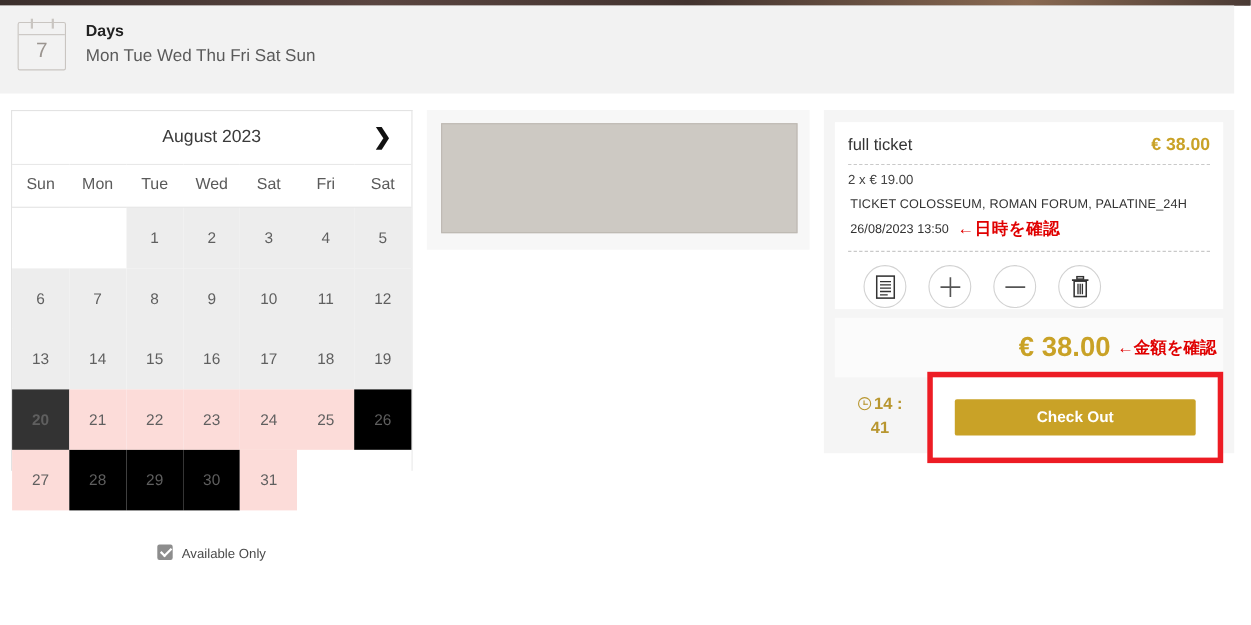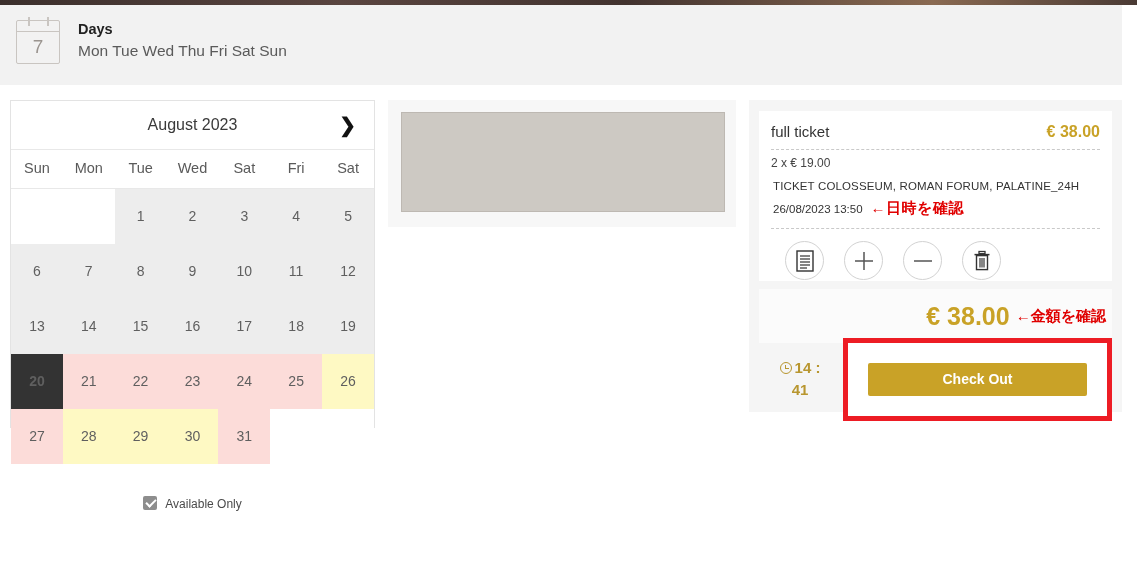--- a/index.html
+++ b/index.html
@@ -69,21 +69,21 @@
     padding:10px 0 12px; border-top:1px solid #e8e8e8;
     border-bottom:1px solid #e8e8e8;
   }
   table.cal td {
     height:55px; text-align:center; font-size:14px; color:#5f5f5f;
     vertical-align:middle;
   }
   td.d-grey  { background:#ededed; }
   td.d-blank { background:#ffffff; }
   td.d-red   { background:#fcdcd9; color:#5f5f5f; }
-  td.d-green { background:#fef9c3; color:#4a4a4a; }
+  td.d-green { background:#000000; color:#4a4a4a; }
   td.d-sel   { background:#333333; color:#ffffff; font-weight:bold; }
   td.d-empty { background:#ffffff; }
   .avail-wrap { text-align:center; padding:30px 0 0; }
   .avail-box {
     display:inline-block; width:14px; height:14px; background:#8d8d8d;
     border-radius:2px; position:relative; vertical-align:-2px; margin-right:8px;
   }
   .avail-box:after {
     content:""; position:absolute; left:3px; top:3px; width:8px; height:4px;
     border-left:2px solid #fff; border-bottom:2px solid #fff;

